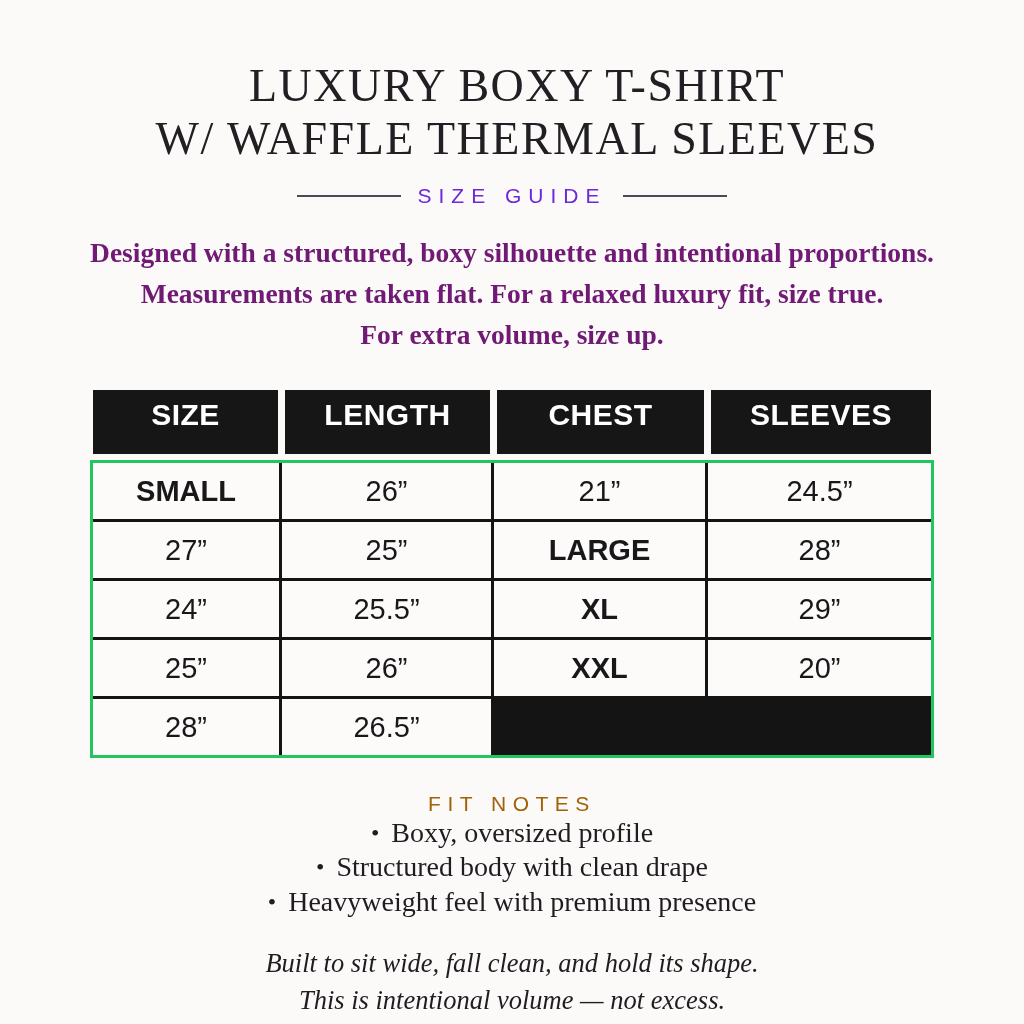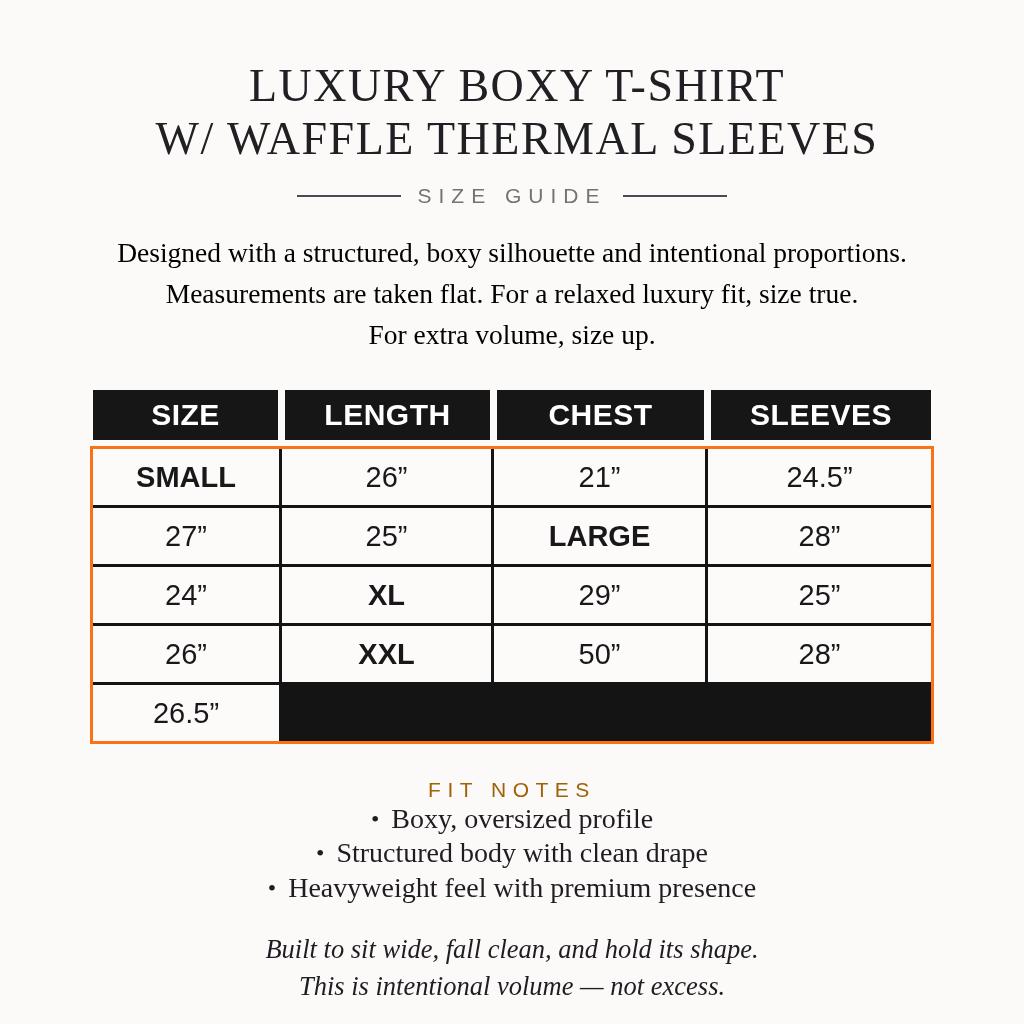--- a/index.html
+++ b/index.html
@@ -33,30 +33,31 @@
   }
   .size-guide .rule {
     width: 104px;
     height: 2px;
     background: #4a4a52;
   }
   .size-guide .label {
     font-family: "Liberation Sans", sans-serif;
     font-size: 21px;
     letter-spacing: 7px;
-    color: #737373;
+    color: #6d28d9;
   }
 
   
   .intro {
     margin-top: 24px;
     text-align: center;
     font-size: 27.5px;
     line-height: 1.5;
-    color: #000000;
+    color: #701a75;
+    font-weight: bold;
   }
 
   
   .size-table {
     width: 844px;
     margin: 34px auto 0;
   }
   .table-header {
     display: grid;
     grid-template-columns: 185fr 205fr 207fr 220fr;
@@ -64,25 +65,25 @@
     margin: 0 3px 6px 3px;
   }
   .th {
     background: #161616;
     color: #ffffff;
     font-family: "Liberation Sans", sans-serif;
     font-weight: bold;
     font-size: 30px;
     letter-spacing: 0.5px;
     text-align: center;
-    height: 50px;
+    height: 64px;
     line-height: 50px;
   }
   .table-body {
-    border: 3px solid #f97316;
+    border: 3px solid #22c55e;
     background: #141414;
     display: grid;
     grid-template-columns: 186fr 209fr 211fr 223fr;
     gap: 3px;
   }
   .td {
     background: #fcfbfa;
     height: 56px;
     line-height: 56px;
     text-align: center;
@@ -157,28 +158,29 @@
     <div class="td">26”</div>
     <div class="td">21”</div>
     <div class="td">24.5”</div>
 
     <div class="td">27”</div>
     <div class="td">25”</div>
 
     <div class="td size-label">LARGE</div>
     <div class="td">28”</div>
     <div class="td">24”</div>
+    <div class="td">25.5”</div>
 
     <div class="td size-label">XL</div>
     <div class="td">29”</div>
     <div class="td">25”</div>
     <div class="td">26”</div>
 
     <div class="td size-label">XXL</div>
-    <div class="td">50”</div>
+    <div class="td">20”</div>
     <div class="td">28”</div>
     <div class="td">26.5”</div>
   </div>
 </div>
 
 <div class="fit-notes-heading">FIT NOTES</div>
 
 <div class="bullets">
   <div class="bullet-row">
     <span class="dot">•</span><span>Boxy, oversized profile</span>

